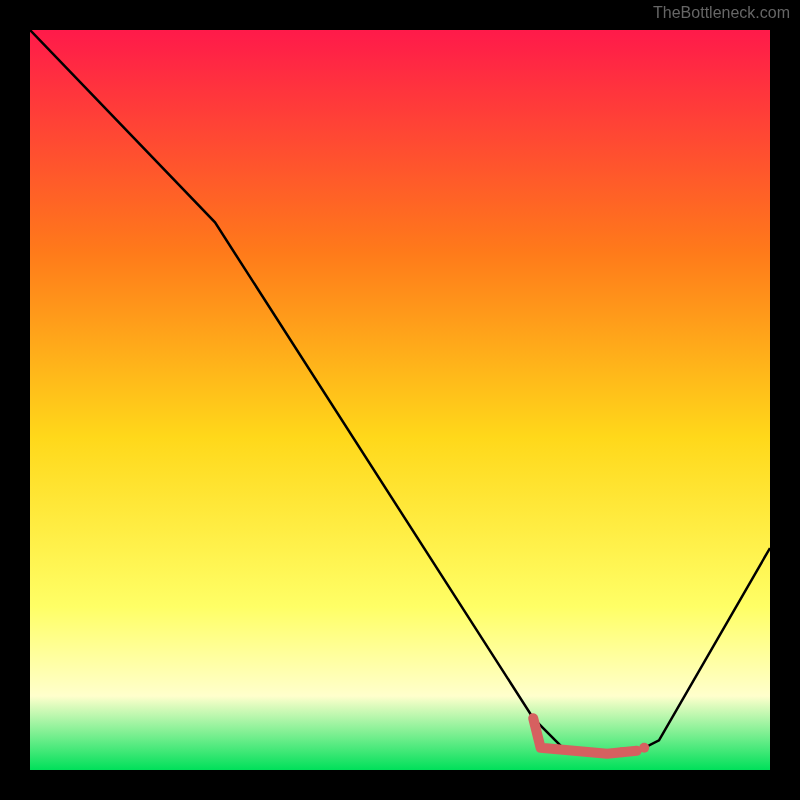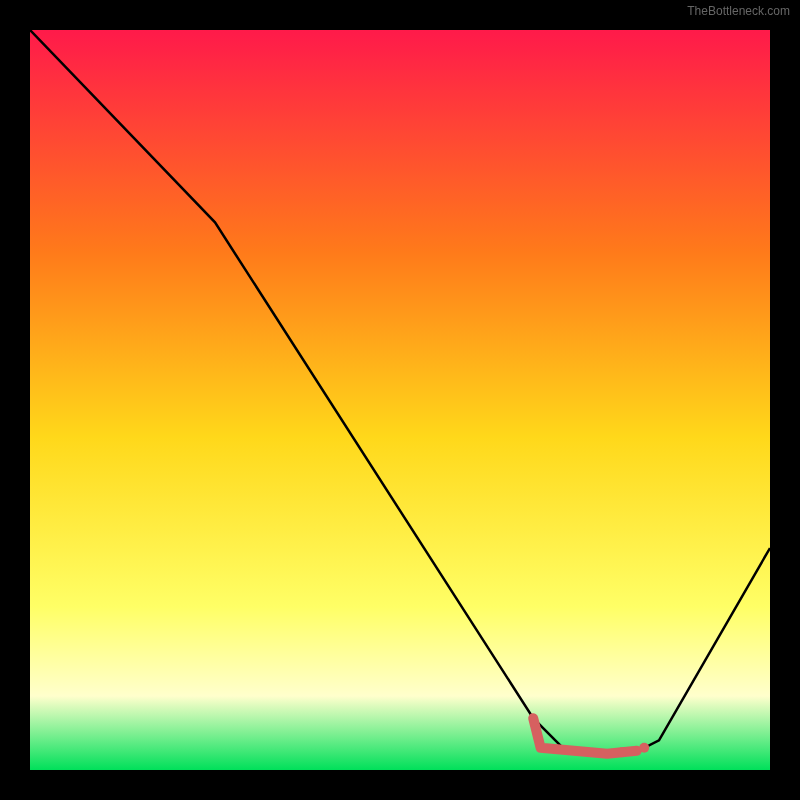--- a/index.html
+++ b/index.html
@@ -9,21 +9,21 @@
     width: 800px;
     height: 800px;
     position: relative;
     font-family: Arial, Helvetica, sans-serif;
   }
   .watermark {
     position: absolute;
     top: 4px;
     right: 10px;
     color: #666;
-    font-size: 12px;
+    font-size: 16px;
     font-weight: 500;
     z-index: 10;
   }
   .frame {
     position: absolute;
     top: 30px;
     left: 30px;
     width: 740px;
     height: 740px;
     background: #000;

